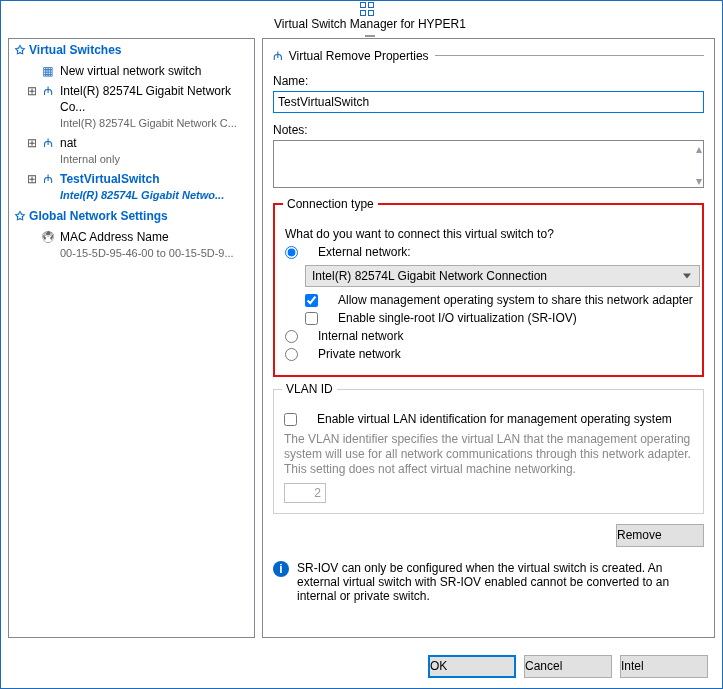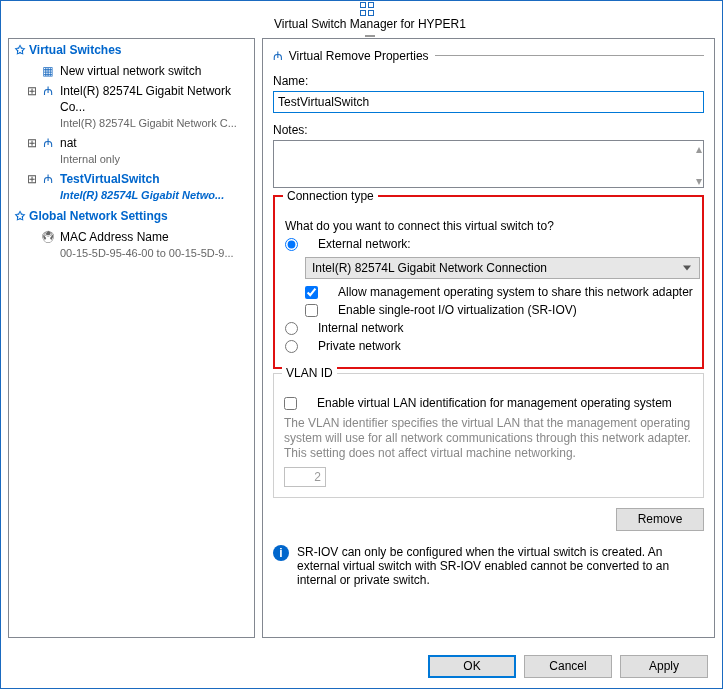--- a/index.html
+++ b/index.html
@@ -21,32 +21,32 @@
 .tree-item .sub { color: #666; display: block; font-size: 11px; margin-left: 0; }
 .tree-item.selected .lbl { color: #0066cc; font-weight: bold; }
 .tree-item.selected .sub { color: #0066cc; font-weight: bold; font-style: italic; }
 .netswitch { color: #1a6ac0; }
 .section-head { display: flex; align-items: center; gap: 6px; margin-bottom: 10px; }
 .section-head .line { flex: 1; height: 1px; background: #a0a0a0; }
 .section-head .txt { color: #000; }
 .field-label { margin-bottom: 3px; }
 .textinput { width: 100%; border: 1px solid #0078d7; padding: 3px 4px; font-size: 12px; outline: none; }
 .textinput.notes { height: 48px; border: 1px solid #828790; resize: none; }
-.groupbox { border: 1px solid #d0d0d0; margin-top: 4px; position: relative; padding: 18px 2px 10px 10px; }
+.groupbox { border: 1px solid #d0d0d0; margin-top: 12px; position: relative; padding: 18px 2px 10px 10px; }
 .groupbox > .legend { position: absolute; top: -8px; left: 8px; background: #fff; padding: 0 4px; }
 .groupbox.highlight { border: 2px solid #e01010; }
 .radio-row, .check-row { display: flex; align-items: center; gap: 20px; margin: 4px 0; }
 .radio-row input, .check-row input { margin: 0; }
 .indent { margin-left: 20px; }
 .dropdown { width: 100%; border: 1px solid #adadad; background: #e7e7e7; padding: 3px 22px 3px 6px; position: relative; margin: 6px 0; }
 .dropdown::after { content: ""; position: absolute; right: 8px; top: 50%; width: 0; height: 0; border-left: 4px solid transparent; border-right: 4px solid transparent; border-top: 5px solid #555; transform: translateY(-50%); }
 .disabled-text { color: #888; margin-top: 6px; line-height: 15px; }
 .spinbox { width: 42px; border: 1px solid #c0c0c0; color: #999; padding: 2px 4px; text-align: right; margin-top: 6px; background: #fff; }
 .btn-row { display: flex; justify-content: flex-end; margin-top: 10px; }
-.btn { width: 88px; height: 23px; border: 1px solid #adadad; background: #e1e1e1; text-align: center; line-height: 21px; cursor: default; }
+.btn { width: 88px; height: 23px; border: 1px solid #adadad; background: #e1e1e1; text-align: left; line-height: 21px; cursor: default; }
 .btn.primary { border: 2px solid #0078d7; line-height: 19px; }
 .info-row { display: flex; gap: 8px; margin-top: 14px; align-items: flex-start; }
 .info-icon { width: 16px; height: 16px; border-radius: 50%; background: #0066cc; color: #fff; text-align: center; line-height: 16px; font-weight: bold; flex: none; }
 .footer { padding: 10px 14px; display: flex; justify-content: flex-end; gap: 8px; border-top: 0; }
 .sm-note { margin: 4px 0 0 14px; }
 .scroll-arrows { position: absolute; right: 2px; top: 2px; display: flex; flex-direction: column; gap: 18px; color: #999; }
 .notes-wrap { position: relative; }
 .tree-icon-sq { color: #1a6ac0; }
 .mic { color: #666; }
 </style>
@@ -192,14 +192,14 @@
     <div class="info-row">
       <div class="info-icon">i</div>
       <div>SR-IOV can only be configured when the virtual switch is created. An external virtual switch with SR-IOV enabled cannot be converted to an internal or private switch.</div>
     </div>
   </div>
 </div>
 
 <div class="footer">
   <div class="btn primary">OK</div>
   <div class="btn">Cancel</div>
-  <div class="btn">Apply</div>
+  <div class="btn">Intel</div>
 </div>
 
 </body></html>

